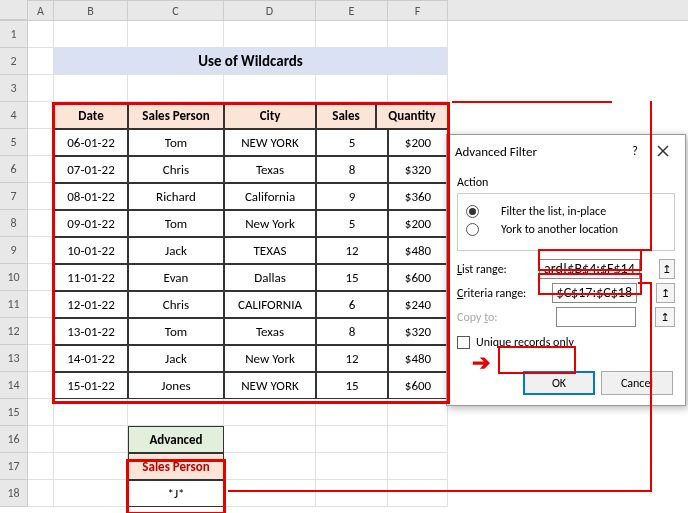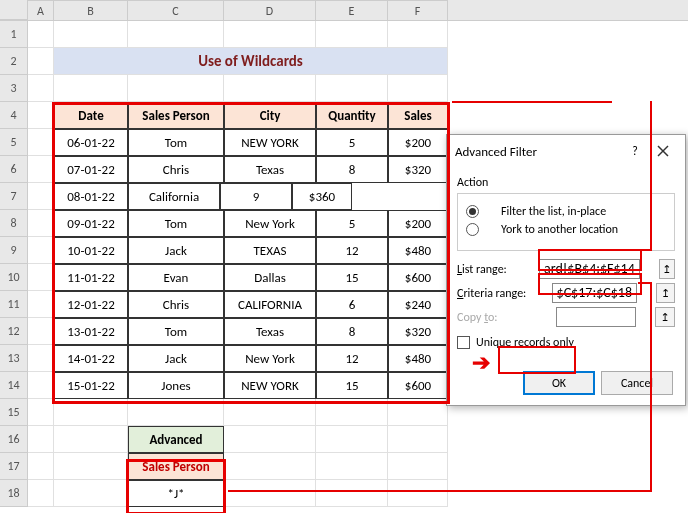--- a/index.html
+++ b/index.html
@@ -16,21 +16,21 @@
     .grid-row { display: flex; }
     .cell { border-right: 1px solid #e0e0e0; border-bottom: 1px solid #e0e0e0; height: 27px; display: flex; align-items: center; justify-content: center; padding: 0 4px; }
     
     .c-A { width: 26px; }
     .c-B { width: 74px; }
     .c-C { width: 96px; }
     .c-D { width: 92px; }
     .c-E { width: 72px; }
     .c-F { width: 60px; }
     
-    .title-cell { background: #d9e1f2; font-weight: bold; font-size: 15px; color: #7f1d1d; }
+    .title-cell { background: #d9e1f2; font-weight: bold; font-size: 15px; color: #000000; }
     .header-cell { background: #fce4d6; font-weight: bold; border: 1px solid #333 !important; }
     .data-cell { border: 1px solid #333 !important; background: #fff; text-align: right; }
     
     .red-frame { position: absolute; border: 3px solid #e60000; pointer-events: none; }
     .frame-table { left: 52px; top: 102px; width: 398px; height: 302px; }
     .frame-criteria { left: 126px; top: 459px; width: 100px; height: 56px; }
     
     .dialog { position: absolute; left: 446px; top: 134px; width: 240px; background: #fff; border: 1px solid #999; box-shadow: 2px 2px 8px rgba(0,0,0,0.3); font-size: 12px; }
     .dialog-title { display: flex; align-items: center; padding: 6px 8px; background: #fff; }
     .dialog-title-text { flex: 1; font-size: 13px; }
@@ -111,22 +111,22 @@
         <div class="cell c-D"></div>
         <div class="cell c-E"></div>
         <div class="cell c-F"></div>
       </div>
       <div class="grid-row">
         <div class="row-header">4</div>
         <div class="cell c-A"></div>
         <div class="cell c-B header-cell">Date</div>
         <div class="cell c-C header-cell">Sales Person</div>
         <div class="cell c-D header-cell">City</div>
+        <div class="cell c-F header-cell">Sales</div>
         <div class="cell c-E header-cell">Quantity</div>
-        <div class="cell c-F header-cell">Sales</div>
       </div>
       <div class="grid-row">
         <div class="row-header">5</div>
         <div class="cell c-A"></div>
         <div class="cell c-B data-cell">06-01-22</div>
         <div class="cell c-C data-cell">Tom</div>
         <div class="cell c-D data-cell">NEW YORK</div>
         <div class="cell c-E data-cell">5</div>
         <div class="cell c-F data-cell">$200</div>
       </div>
@@ -136,20 +136,21 @@
         <div class="cell c-B data-cell">07-01-22</div>
         <div class="cell c-C data-cell">Chris</div>
         <div class="cell c-D data-cell">Texas</div>
         <div class="cell c-E data-cell">8</div>
         <div class="cell c-F data-cell">$320</div>
       </div>
       <div class="grid-row">
         <div class="row-header">7</div>
         <div class="cell c-A"></div>
         <div class="cell c-B data-cell">08-01-22</div>
+        <div class="cell c-C data-cell">Richard</div>
         <div class="cell c-D data-cell">California</div>
         <div class="cell c-E data-cell">9</div>
         <div class="cell c-F data-cell">$360</div>
       </div>
       <div class="grid-row">
         <div class="row-header">8</div>
         <div class="cell c-A"></div>
         <div class="cell c-B data-cell">09-01-22</div>
         <div class="cell c-C data-cell">Tom</div>
         <div class="cell c-D data-cell">New York</div>

